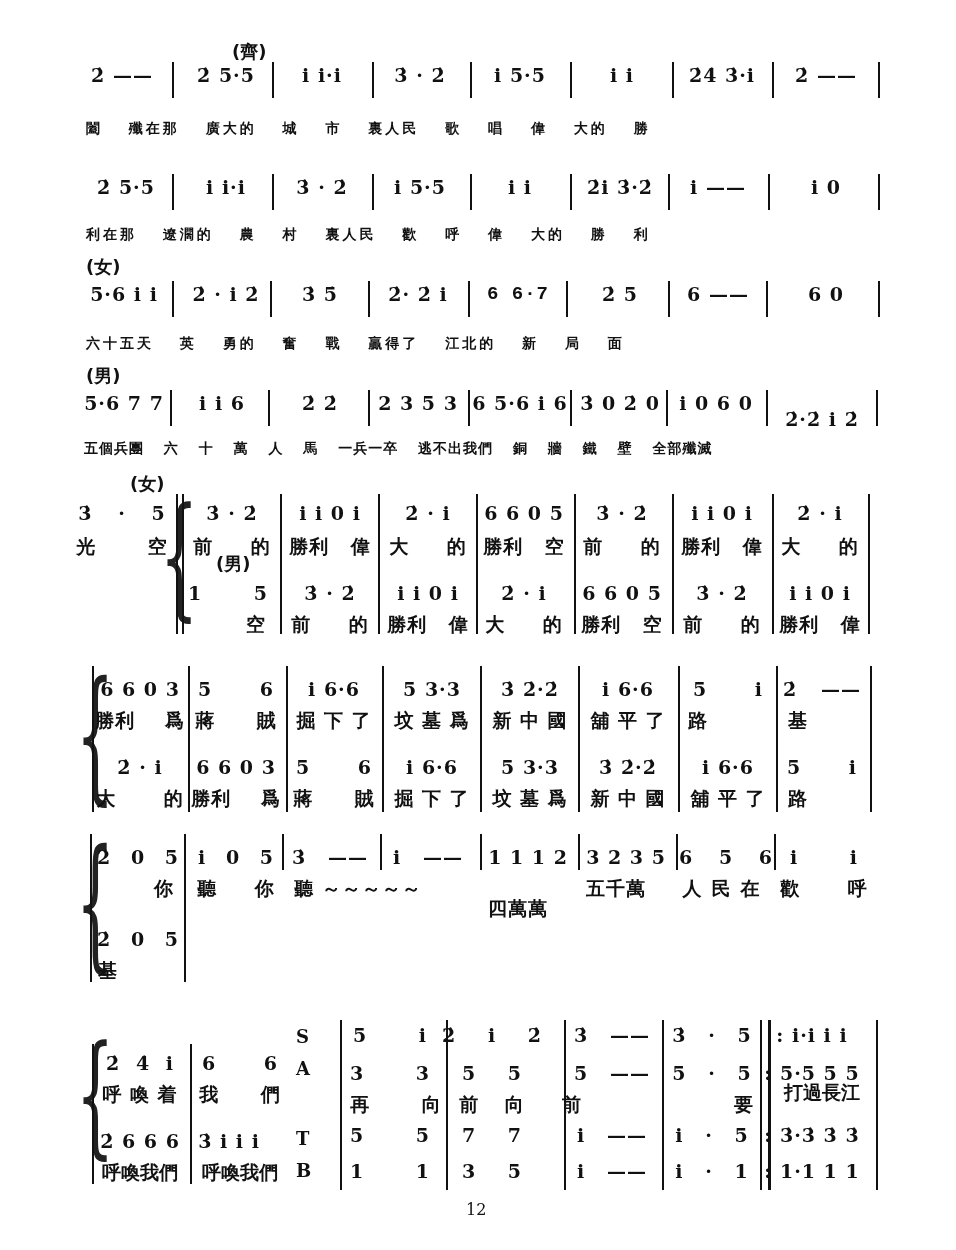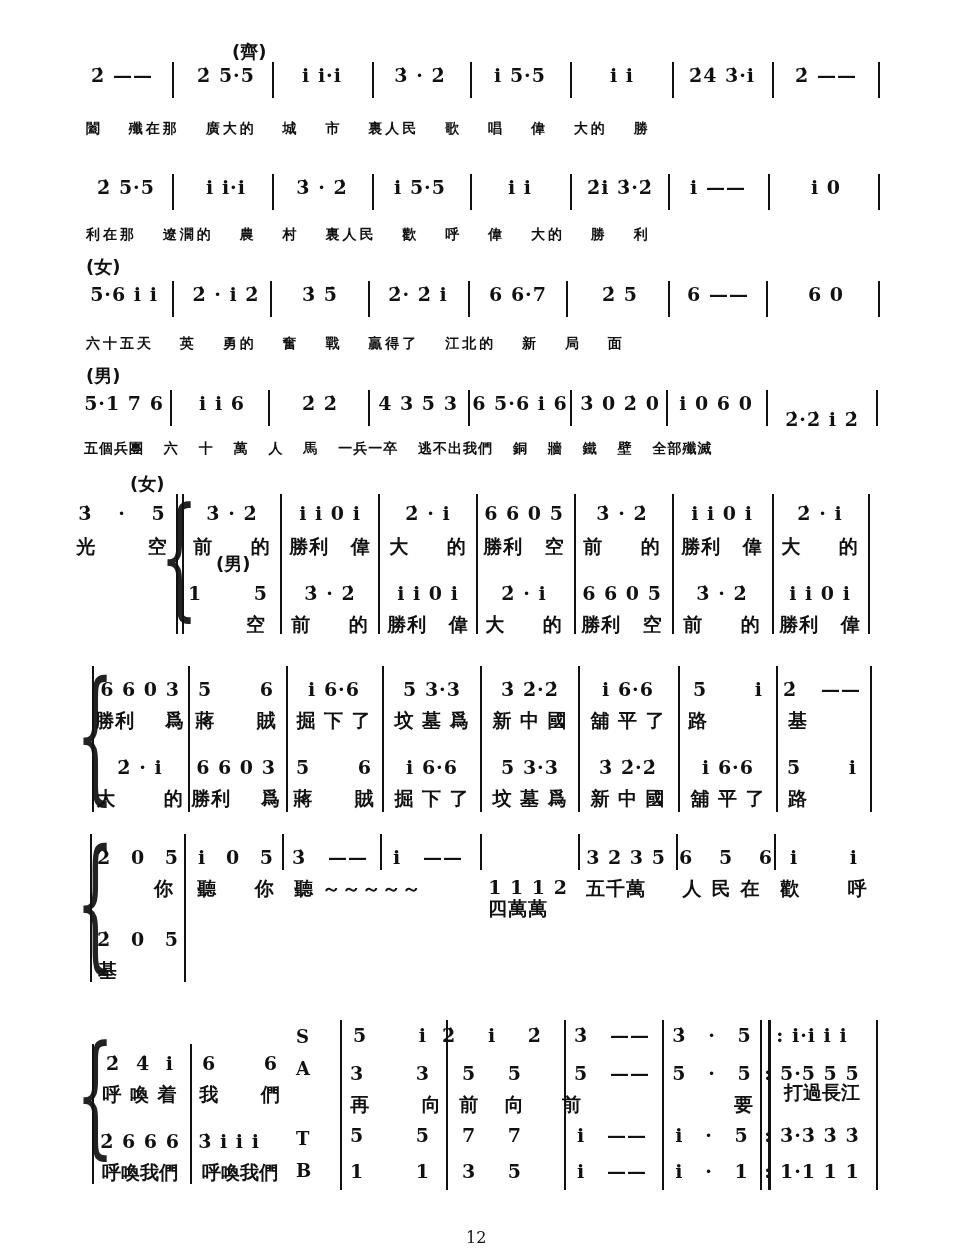--- a/index.html
+++ b/index.html
@@ -9,21 +9,21 @@
   .note{position:absolute;font-size:19px;font-weight:bold;text-align:center;transform:translateX(-50%);white-space:nowrap;letter-spacing:1px;}
   .lyr{position:absolute;font-size:19px;font-weight:bold;white-space:nowrap;transform:translateX(-50%);
        font-family:"DejaVu Sans","Liberation Sans",sans-serif;letter-spacing:1px;}
   .lyrl{position:absolute;font-size:14px;font-weight:bold;white-space:nowrap;
        font-family:"DejaVu Sans","Liberation Sans",sans-serif;letter-spacing:3px;}
   .bar{position:absolute;width:2px;background:#111;}
   .dbar{position:absolute;width:6px;border-left:2px solid #111;border-right:3px solid #111;}
   .label{position:absolute;font-size:18px;font-weight:bold;font-family:"DejaVu Sans","Liberation Sans",sans-serif;}
   .part{position:absolute;font-size:18px;font-weight:bold;}
   .brace{position:absolute;font-size:60px;font-weight:normal;line-height:1;color:#222;}
-  .pagenum{position:absolute;font-size:16px;margin-top:28px;}
+  .pagenum{position:absolute;font-size:16px;}
 </style>
 </head>
 <body>
 
 <div class="row" style="top:40px;">
   <span class="label" style="left:232px;top:0;">(齊)</span>
   <span class="note" style="left:122px;top:24px;">2̇ ——</span>
   <div class="bar" style="left:172px;top:22px;height:36px;"></div>
   <span class="note" style="left:226px;top:24px;">2̇ 5·5</span>
   <div class="bar" style="left:272px;top:22px;height:36px;"></div>
@@ -65,40 +65,40 @@
 <div class="row" style="top:255px;">
   <span class="label" style="left:86px;top:0;">(女)</span>
   <span class="note" style="left:124px;top:28px;">5·6 i i</span>
   <div class="bar" style="left:172px;top:26px;height:36px;"></div>
   <span class="note" style="left:226px;top:28px;">2̇ · i 2̇</span>
   <div class="bar" style="left:270px;top:26px;height:36px;"></div>
   <span class="note" style="left:320px;top:28px;">3̇ 5̇</span>
   <div class="bar" style="left:368px;top:26px;height:36px;"></div>
   <span class="note" style="left:418px;top:28px;">2̇· 2̇ i</span>
   <div class="bar" style="left:468px;top:26px;height:36px;"></div>
-  <span class="note" style="left:518px;top:28px;">6 6·7</span>
+  <span class="note" style="left:518px;top:28px;font-family:Liberation Mono, monospace;">6 6·7</span>
   <div class="bar" style="left:566px;top:26px;height:36px;"></div>
   <span class="note" style="left:620px;top:28px;">2̇ 5</span>
   <div class="bar" style="left:668px;top:26px;height:36px;"></div>
   <span class="note" style="left:718px;top:28px;">6 ——</span>
   <div class="bar" style="left:766px;top:26px;height:36px;"></div>
   <span class="note" style="left:826px;top:28px;">6 0</span>
   <div class="bar" style="left:878px;top:26px;height:36px;"></div>
   <span class="lyrl" style="left:86px;top:80px;word-spacing:18px;">六十五天 英 勇的 奮 戰 贏得了 江北的 新 局 面</span>
 </div>
 
 <div class="row" style="top:364px;">
   <span class="label" style="left:86px;top:0;">(男)</span>
-  <span class="note" style="left:124px;top:28px;">5·1 7 6</span>
+  <span class="note" style="left:124px;top:28px;">5·6 7 7</span>
   <div class="bar" style="left:170px;top:26px;height:36px;"></div>
   <span class="note" style="left:222px;top:28px;">i i 6</span>
   <div class="bar" style="left:268px;top:26px;height:36px;"></div>
   <span class="note" style="left:320px;top:28px;">2̇ 2̇</span>
   <div class="bar" style="left:368px;top:26px;height:36px;"></div>
-  <span class="note" style="left:418px;top:28px;">4 3 5 3</span>
+  <span class="note" style="left:418px;top:28px;">2 3 5 3</span>
   <div class="bar" style="left:468px;top:26px;height:36px;"></div>
   <span class="note" style="left:520px;top:28px;">6 5·6 i 6</span>
   <div class="bar" style="left:570px;top:26px;height:36px;"></div>
   <span class="note" style="left:620px;top:28px;">3̇ 0 2̇ 0</span>
   <div class="bar" style="left:666px;top:26px;height:36px;"></div>
   <span class="note" style="left:716px;top:28px;">i 0 6 0</span>
   <div class="bar" style="left:766px;top:26px;height:36px;"></div>
   <span class="note" style="left:822px;top:28px;margin-top:16px;">2̇·2̇ i 2̇</span>
   <div class="bar" style="left:876px;top:26px;height:36px;"></div>
   <span class="lyrl" style="left:84px;top:76px;word-spacing:14px;letter-spacing:1px;">五個兵團 六 十 萬 人 馬 一兵一卒 逃不出我們 銅 牆 鐵 壁 全部殲滅</span>
@@ -206,21 +206,21 @@
   <span class="lyr" style="left:164px;top:46px;">你</span>
   <div class="bar" style="left:184px;top:4px;height:148px;"></div>
   <span class="note" style="left:236px;top:16px;word-spacing:12px;">i 0 5</span>
   <span class="lyr" style="left:236px;top:46px;word-spacing:30px;">聽 你</span>
   <div class="bar" style="left:282px;top:4px;height:36px;"></div>
   <span class="note" style="left:330px;top:16px;word-spacing:14px;">3̇ ——</span>
   <span class="lyr" style="left:358px;top:46px;">聽 ～～～～～</span>
   <div class="bar" style="left:380px;top:4px;height:36px;"></div>
   <span class="note" style="left:428px;top:16px;word-spacing:14px;">i ——</span>
   <div class="bar" style="left:480px;top:4px;height:36px;"></div>
-  <span class="note" style="left:528px;top:16px;margin-top:30px;">1 1 1 2</span>
+  <span class="note" style="left:528px;top:16px;">1 1 1 2</span>
   <span class="lyr" style="left:518px;top:46px;margin-top:20px;">四萬萬</span>
   <div class="bar" style="left:578px;top:4px;height:36px;"></div>
   <span class="note" style="left:626px;top:16px;">3 2 3 5</span>
   <span class="lyr" style="left:616px;top:46px;">五千萬</span>
   <div class="bar" style="left:676px;top:4px;height:36px;"></div>
   <span class="note" style="left:726px;top:16px;word-spacing:18px;">6 5 6</span>
   <span class="lyr" style="left:726px;top:46px;letter-spacing:10px;">人民在</span>
   <div class="bar" style="left:774px;top:4px;height:36px;"></div>
   <span class="note" style="left:824px;top:16px;word-spacing:44px;">i i</span>
   <span class="lyr" style="left:824px;top:46px;word-spacing:40px;">歡 呼</span>

